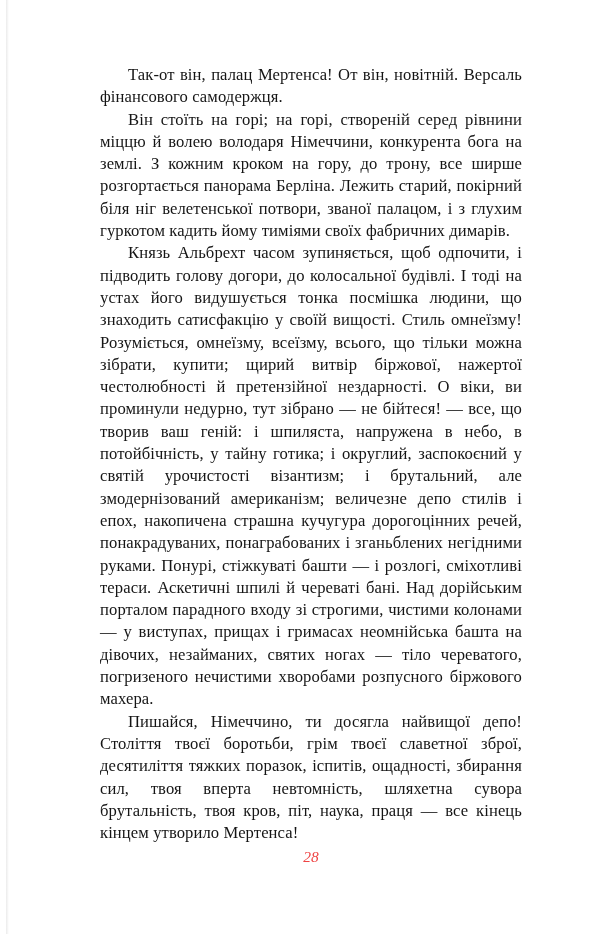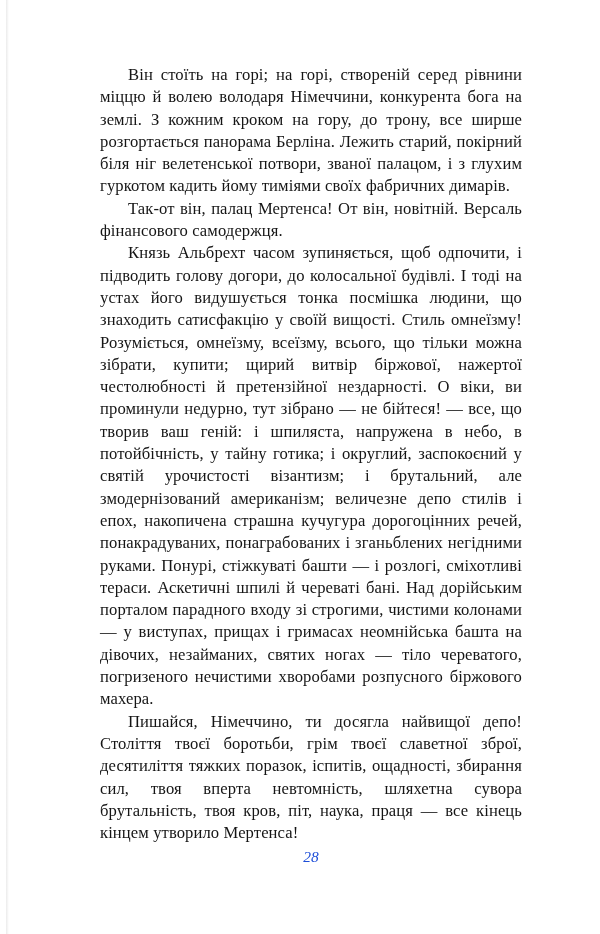--- a/index.html
+++ b/index.html
@@ -41,30 +41,30 @@
     text-indent: 28px;
   }
   .page-number {
     position: absolute;
     left: 100px;
     top: 848px;
     width: 422px;
     text-align: center;
     font-style: italic;
     font-size: 15.5px;
-    color: #1d4ed8;
+    color: #ef4444;
   }
 </style>
 </head>
 <body>
 
 <div class="page">
   <div class="page-edge"></div>
 
   <div class="text-block">
+    <p>Так-от він, палац Мертенса! От він, новітній. Версаль фінансового самодержця.</p>
     <p>Він стоїть на горі; на горі, створеній серед рівнини міццю й волею володаря Німеччини, конкурента бога на землі. З кожним кроком на гору, до трону, все ширше розгортається панорама Берліна. Лежить старий, покірний біля ніг велетенської потвори, званої палацом, і з глухим гуркотом кадить йому тиміями своїх фабричних димарів.</p>
-    <p>Так-от він, палац Мертенса! От він, новітній. Версаль фінансового самодержця.</p>
     <p>Князь Альбрехт часом зупиняється, щоб одпочити, і підводить голову догори, до колосальної будівлі. І тоді на устах його видушується тонка посмішка людини, що знаходить сатисфакцію у своїй вищості. Стиль омнеїзму! Розуміється, омнеїзму, всеїзму, всього, що тільки можна зібрати, купити; щирий витвір біржової, нажертої честолюбності й претензійної нездарності. О віки, ви проминули недурно, тут зібрано — не бійтеся! — все, що творив ваш геній: і шпиляста, напружена в небо, в потойбічність, у тайну готика; і округлий, заспокоєний у святій урочистості візантизм; і брутальний, але змодернізований американізм; величезне депо стилів і епох, накопичена страшна кучугура дорогоцінних речей, понакрадуваних, понаграбованих і зганьблених негідними руками. Понурі, стіжкуваті башти — і розлогі, сміхотливі тераси. Аскетичні шпилі й череваті бані. Над дорійським порталом парадного входу зі строгими, чистими колонами — у виступах, прищах і гримасах неомнійська башта на дівочих, незайманих, святих ногах — тіло череватого, погризеного нечистими хворобами розпусного біржового махера.</p>
     <p>Пишайся, Німеччино, ти досягла найвищої депо! Століття твоєї боротьби, грім твоєї славетної зброї, десятиліття тяжких поразок, іспитів, ощадності, збирання сил, твоя вперта невтомність, шляхетна сувора брутальність, твоя кров, піт, наука, праця — все кінець кінцем утворило Мертенса!</p>
   </div>
 
   <div class="page-number">28</div>
 </div>
 
 </body></html>

